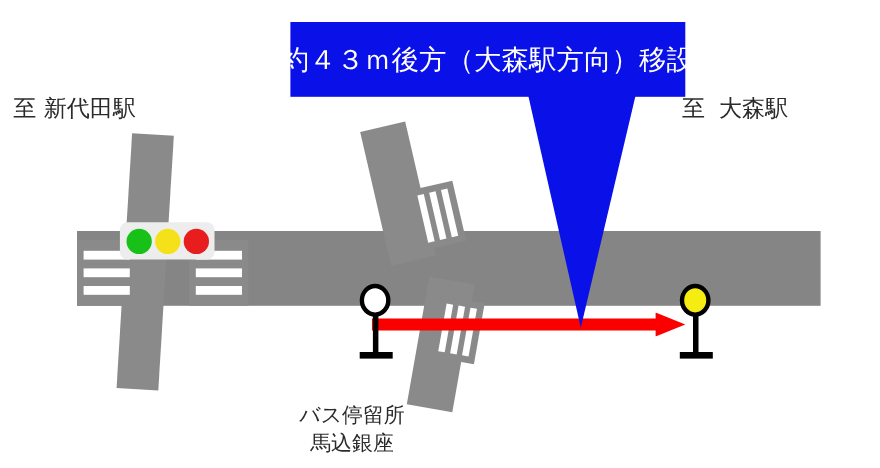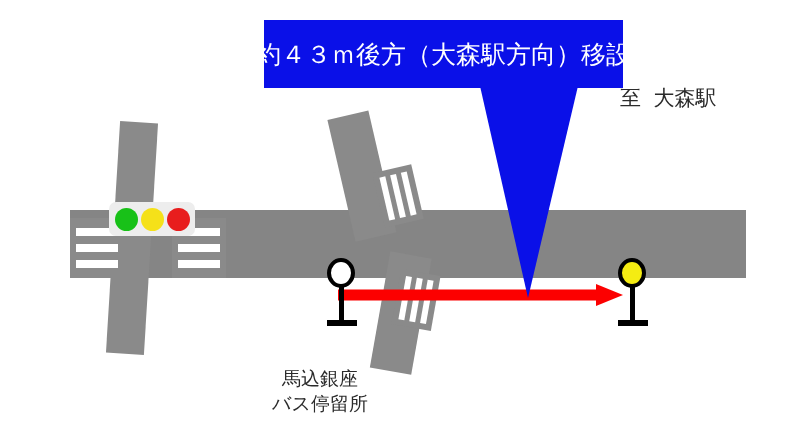--- a/index.html
+++ b/index.html
@@ -293,20 +293,21 @@
     <div class="pole"></div>
     <div class="base"></div>
   </div>
 
   <div class="busstop busstop-new">
     <div class="sign"></div>
     <div class="pole"></div>
     <div class="base"></div>
   </div>
 
+  <div class="station-label label-left">至 新代田駅</div>
   <div class="station-label label-right">至 大森駅</div>
 
   <div class="stop-caption">
+    <div>バス停留所</div>
     <div>馬込銀座</div>
-    <div>バス停留所</div>
   </div>
 
 </div>
 
 </body></html>

